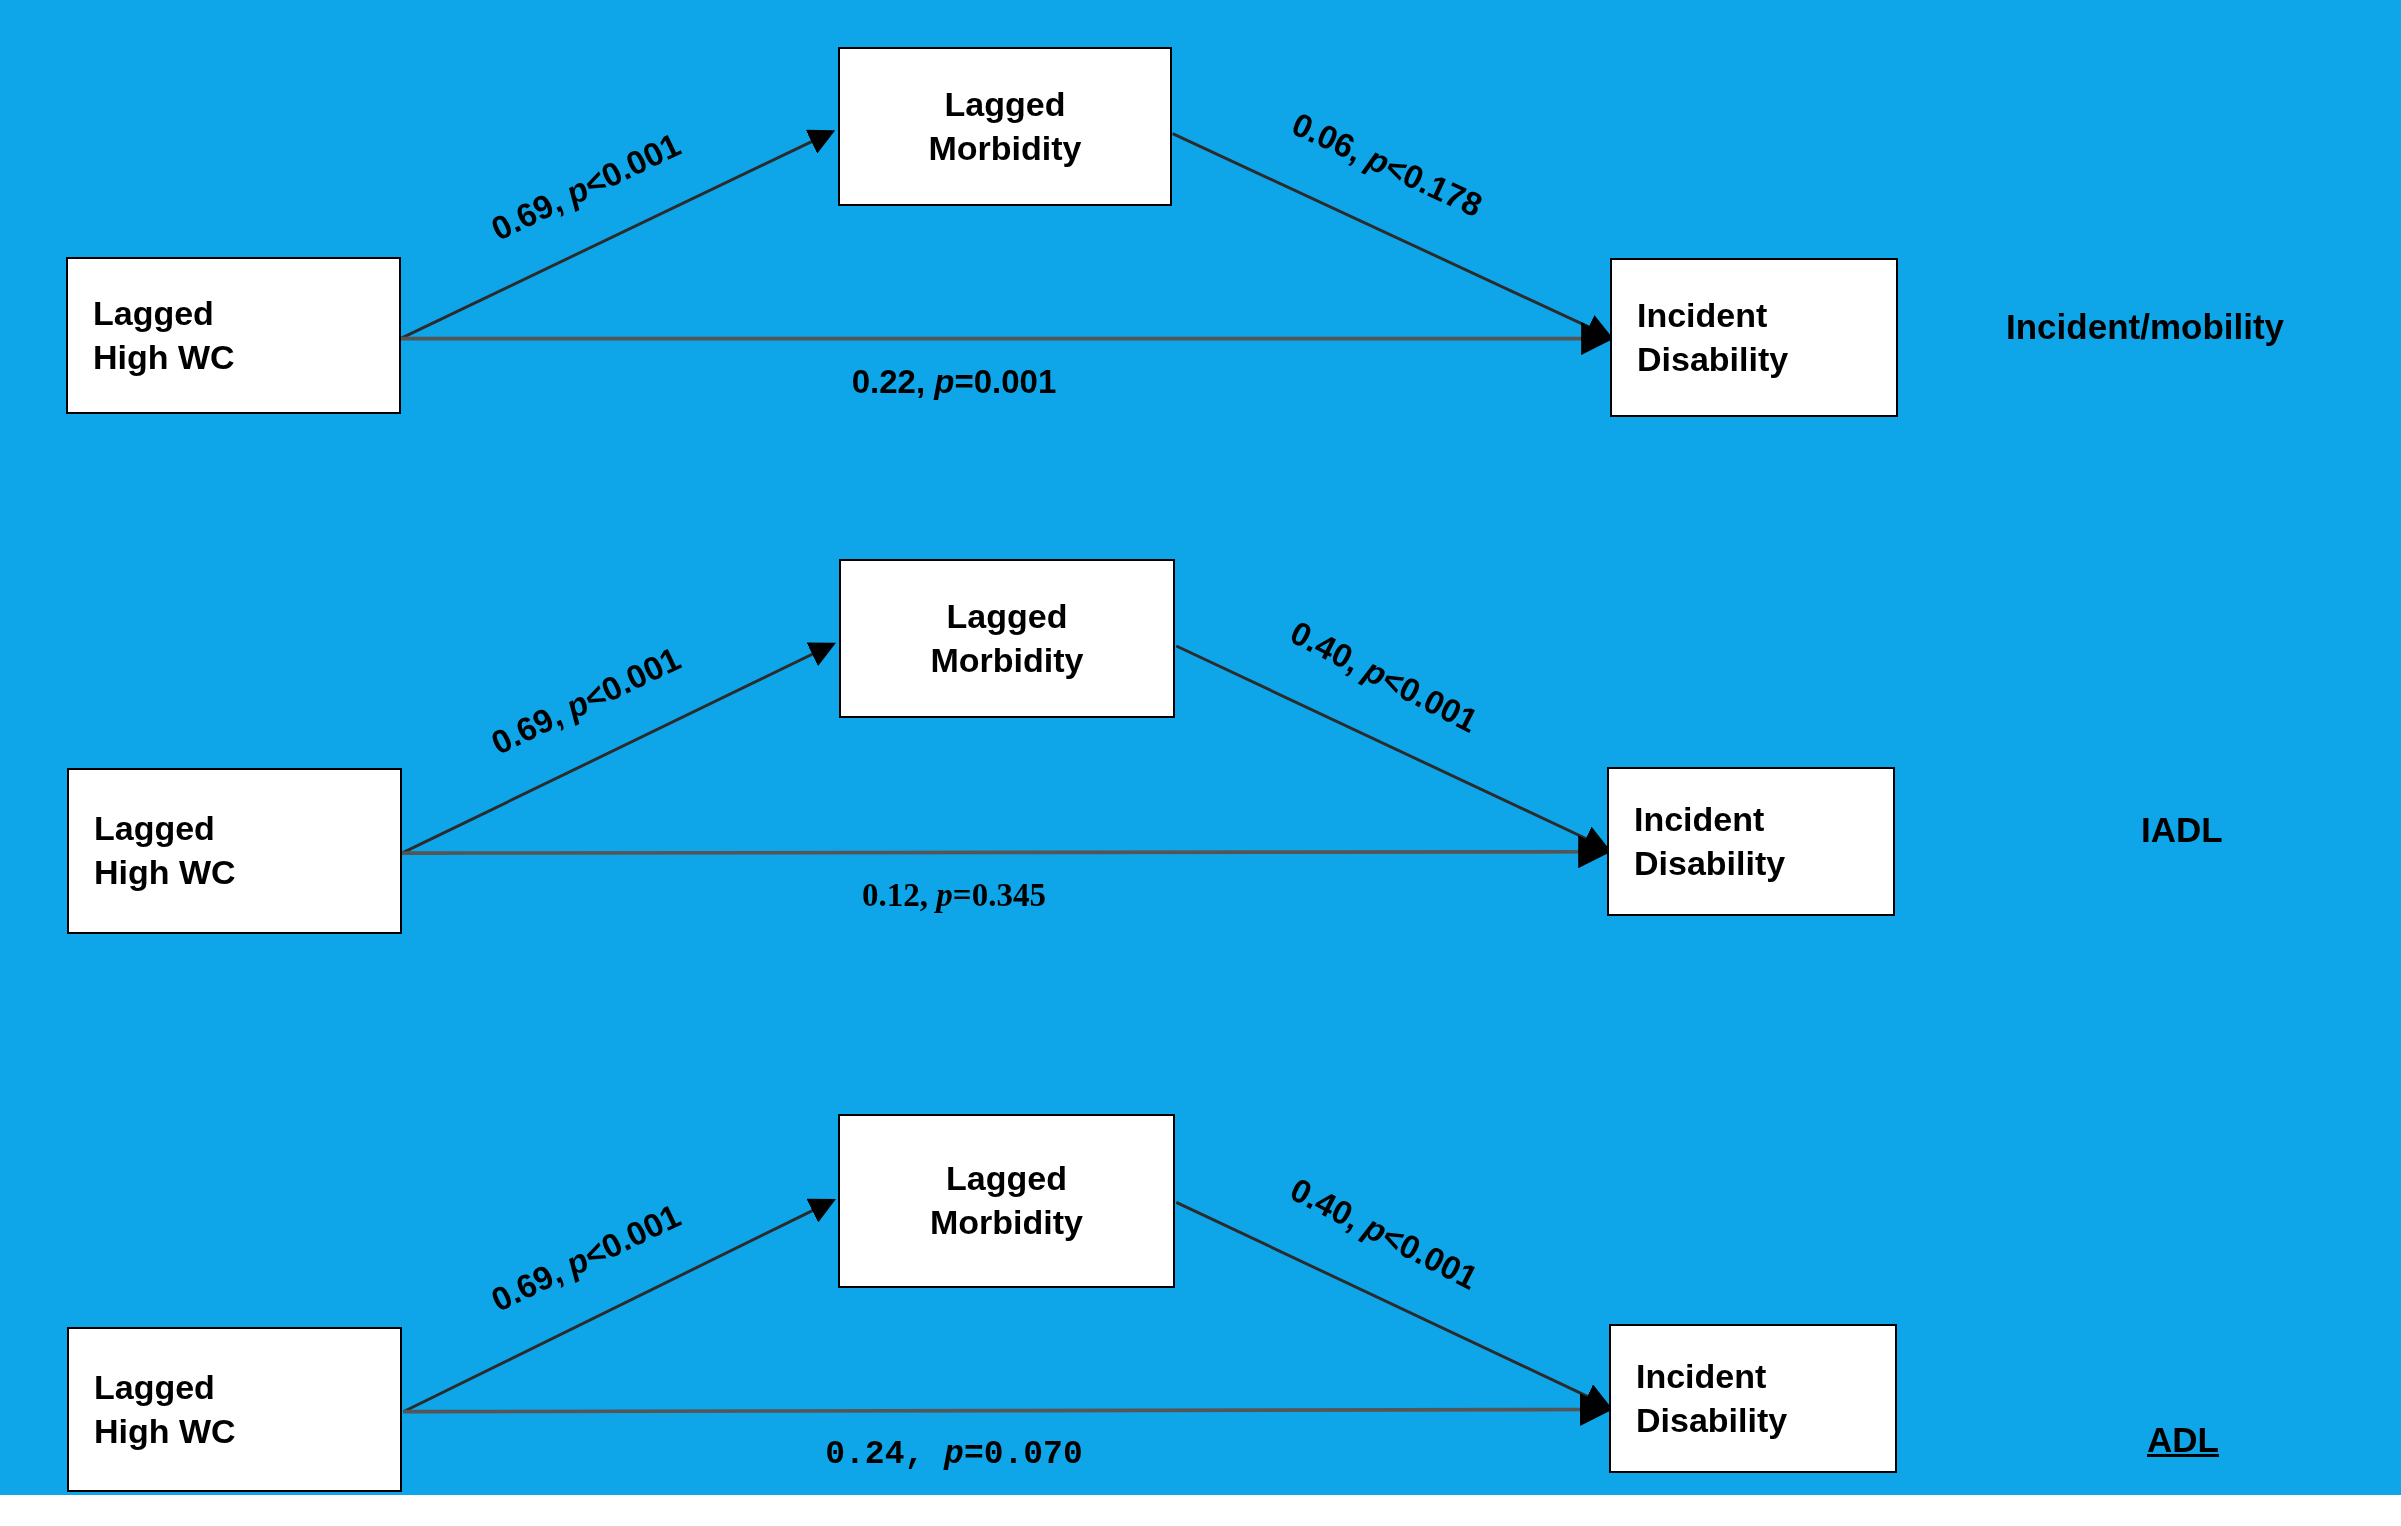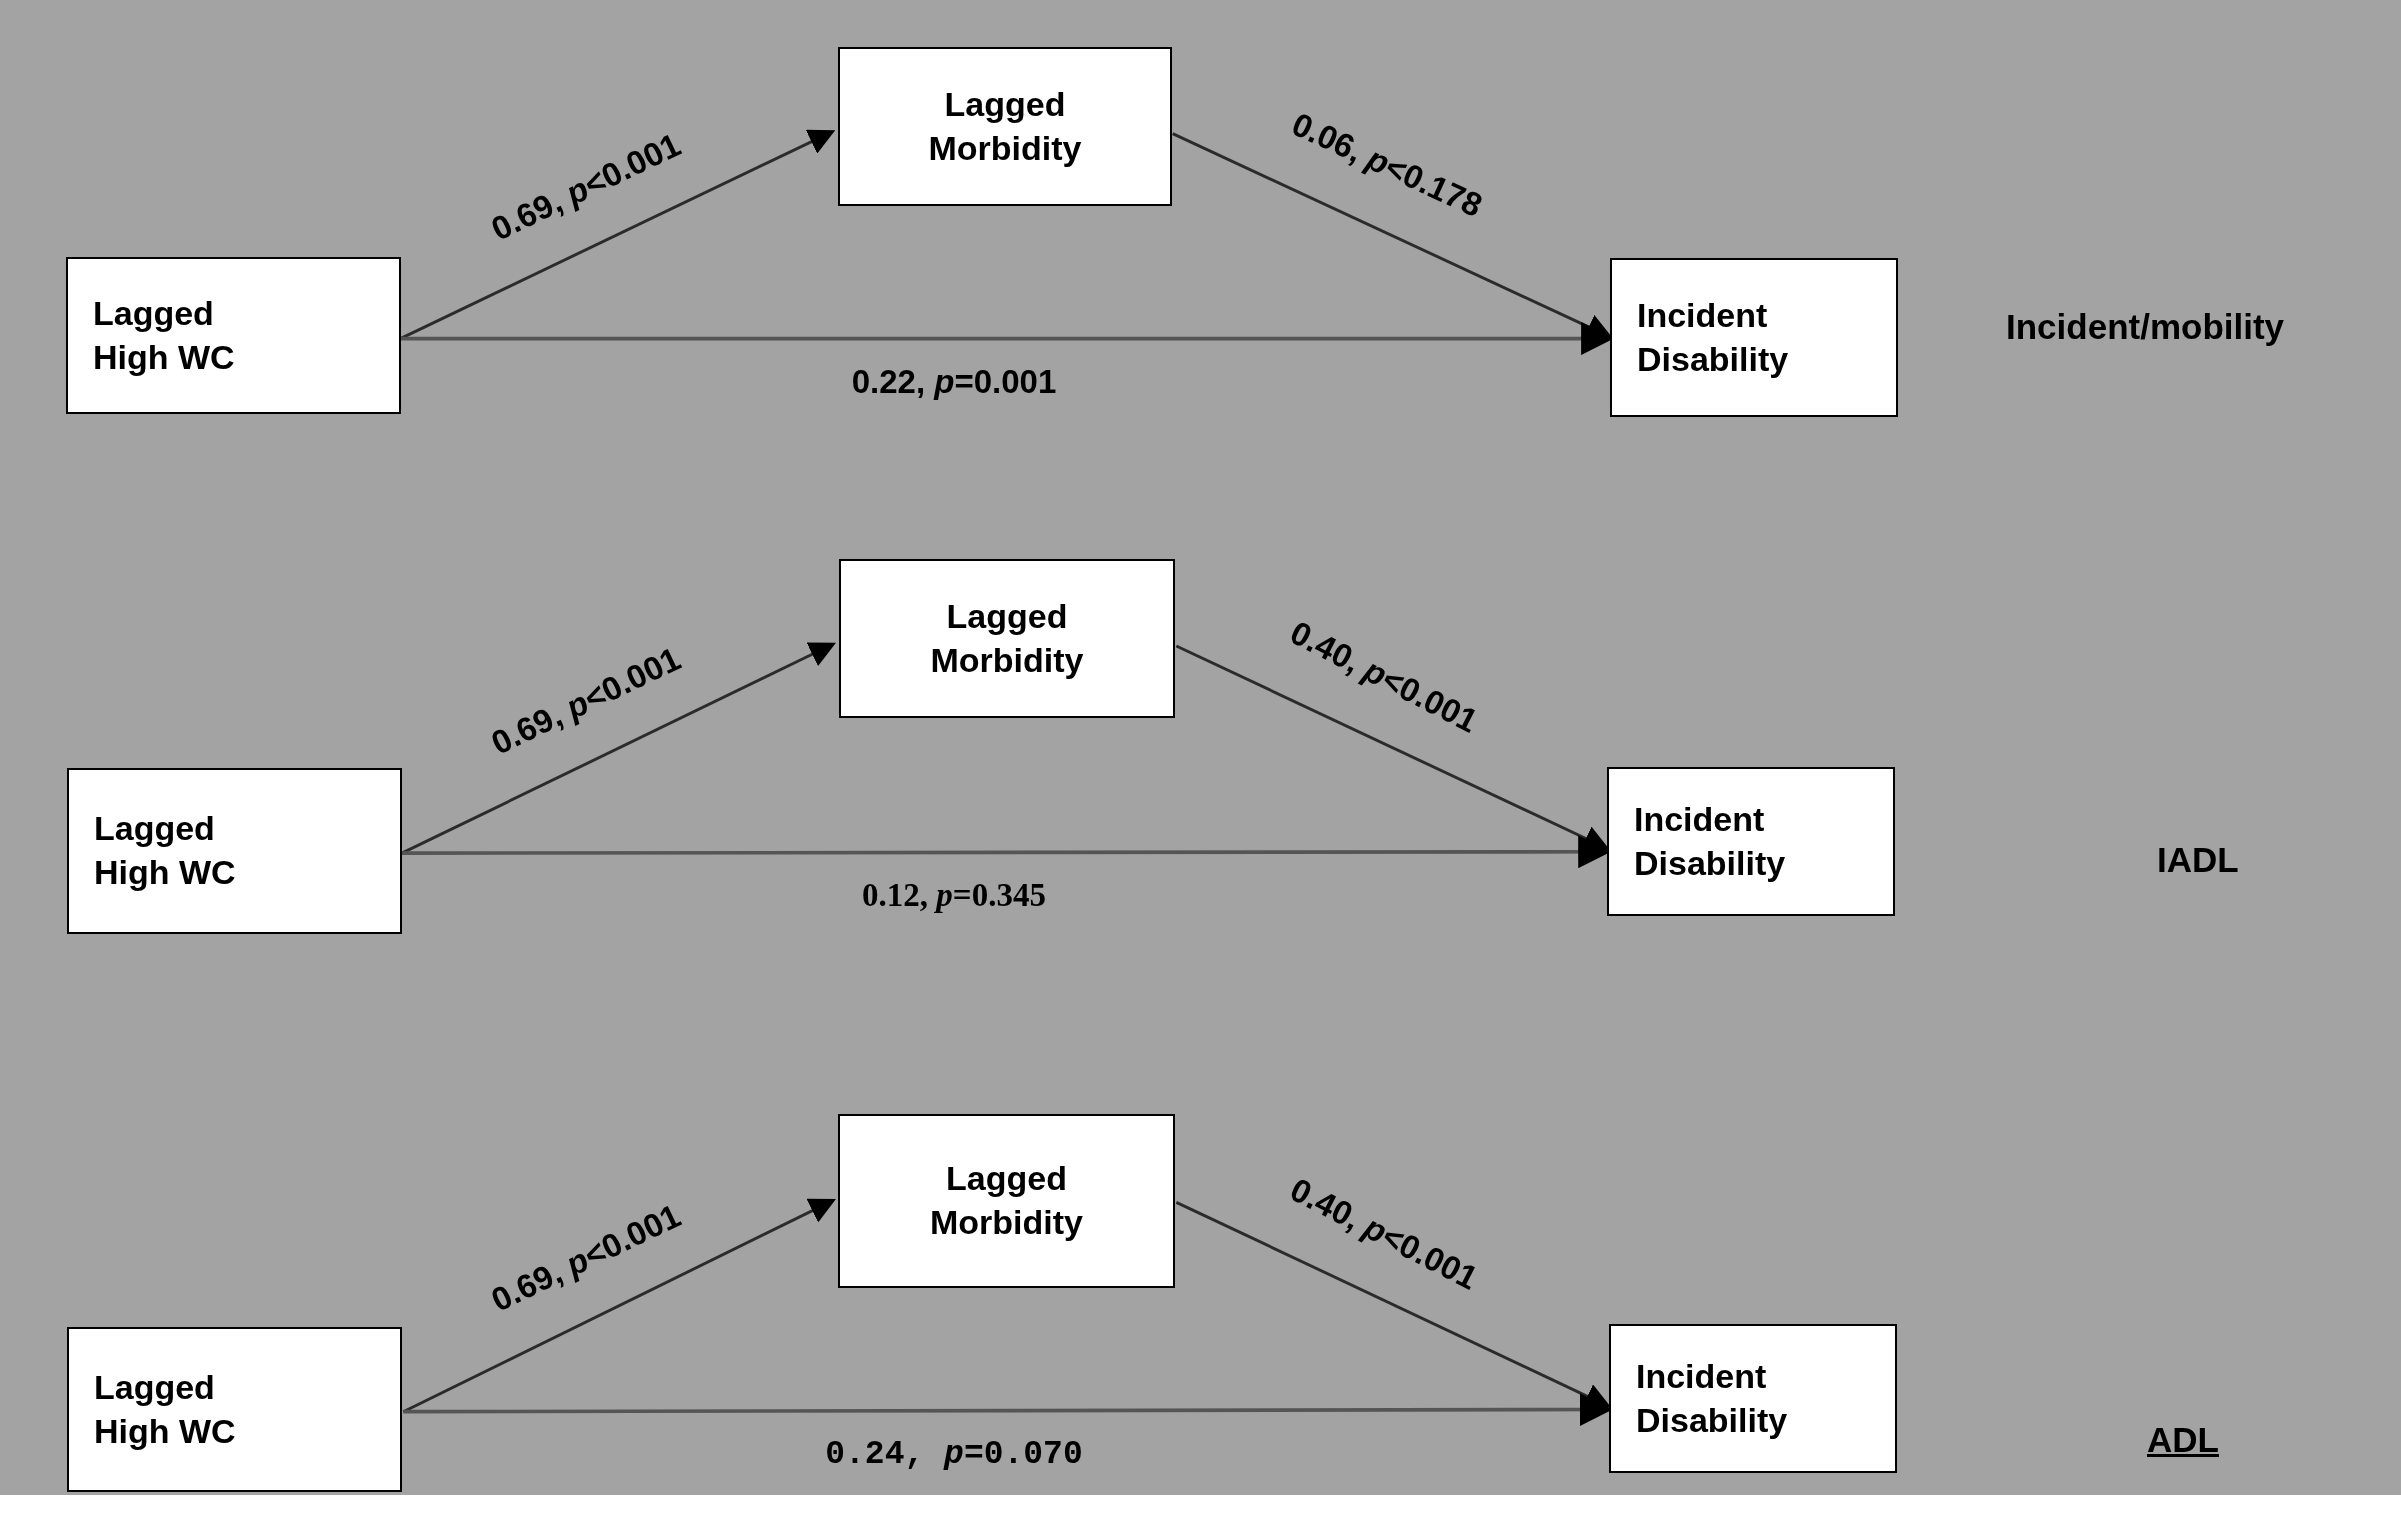--- a/index.html
+++ b/index.html
@@ -1,17 +1,17 @@
 <!DOCTYPE html>
 <html style="font-size:11.7px"><head>
 <meta charset="utf-8">
 <style>
   html,body{margin:0;padding:0;background:#ffffff;}
   body{width:2401px;height:1527px;overflow:hidden;font-family:"Liberation Sans",sans-serif;}
-  #stage{position:relative;width:2401px;height:1495px;background:#a3a3a3;}
+  #stage{position:relative;width:2401px;height:1495px;background:#0ea5e9;}
   svg#wires{position:absolute;left:0;top:0;width:2401px;height:1527px;pointer-events:none;}
 
   .node{
     position:absolute;
     box-sizing:border-box;
     border:2.9px solid #000;
     background:#fff;
     font-weight:bold;
     font-size:34px;
     line-height:1.28;
@@ -111,21 +111,21 @@
     <span class="ln">Incident</span>
     <span class="ln">Disability</span>
   </div>
 
   <div class="edge-label rot-up" style="left:586px;top:701px;"><span>0.69</span><span>, </span><i>p</i><span>&lt;</span><span>0.001</span></div>
 
   <div class="edge-label rot-dn-b" style="left:1384px;top:677px;"><span>0.40</span><span>, </span><i>p</i><span>&lt;</span><span>0.001</span></div>
 
   <div class="edge-label flat" style="left:954px;top:895px;font-family:Liberation Serif, serif;"><span>0.12</span><span>, </span><i>p</i><span>=</span><span>0.345</span></div>
 
-  <div class="outcome-label" style="left:2141px;top:840px;margin-left:16px;">IADL</div>
+  <div class="outcome-label" style="left:2141px;top:810px;">IADL</div>
 
   <div class="node cent-al" style="left:838px;top:1114px;width:337px;height:174px;">
     <span class="ln">Lagged</span>
     <span class="ln">Morbidity</span>
   </div>
 
   <div class="node left-al" style="left:67px;top:1327px;width:335px;height:165px;">
     <span class="ln">Lagged</span>
     <span class="ln">High WC</span>
   </div>

